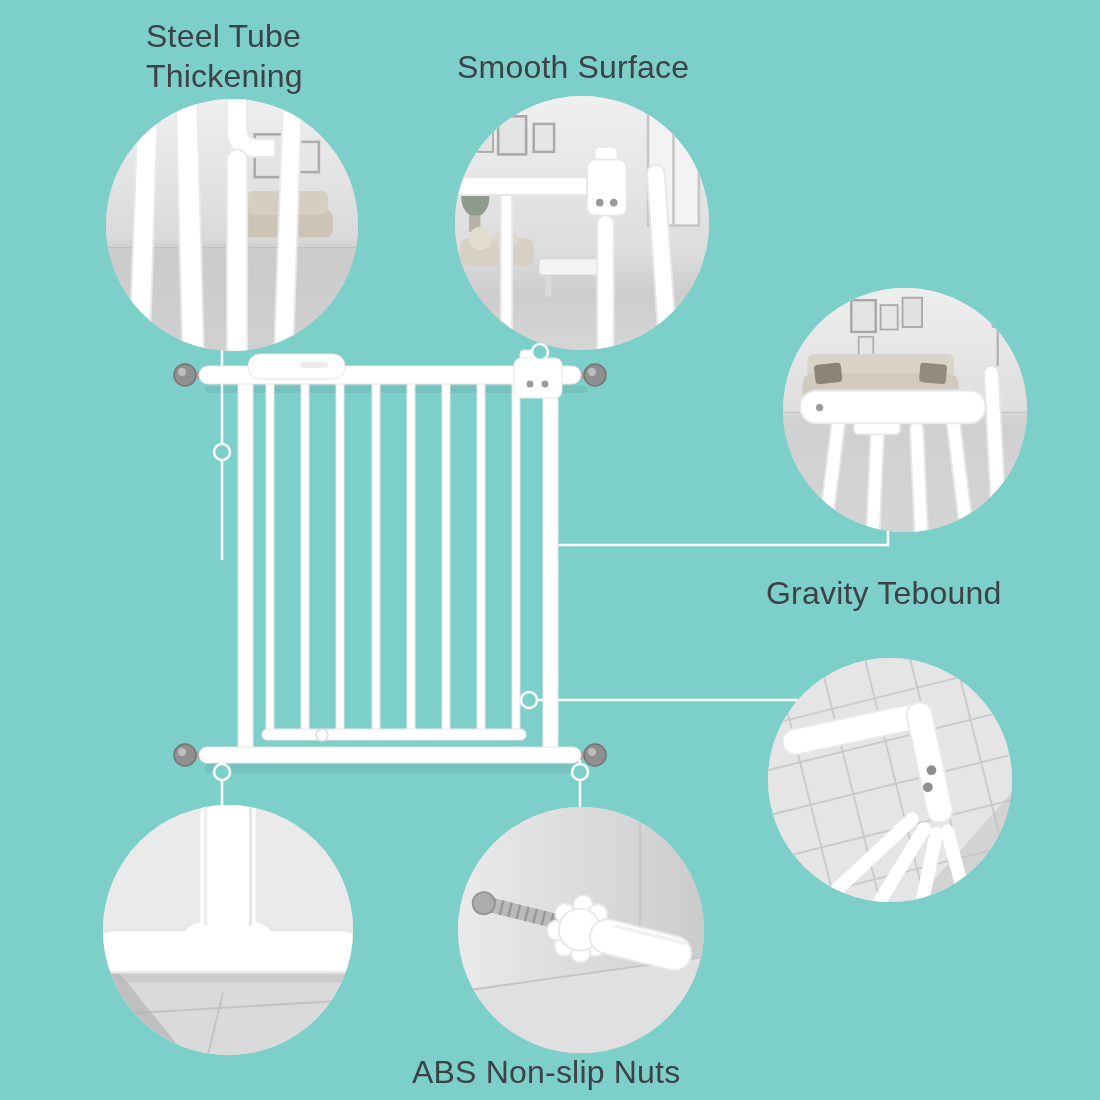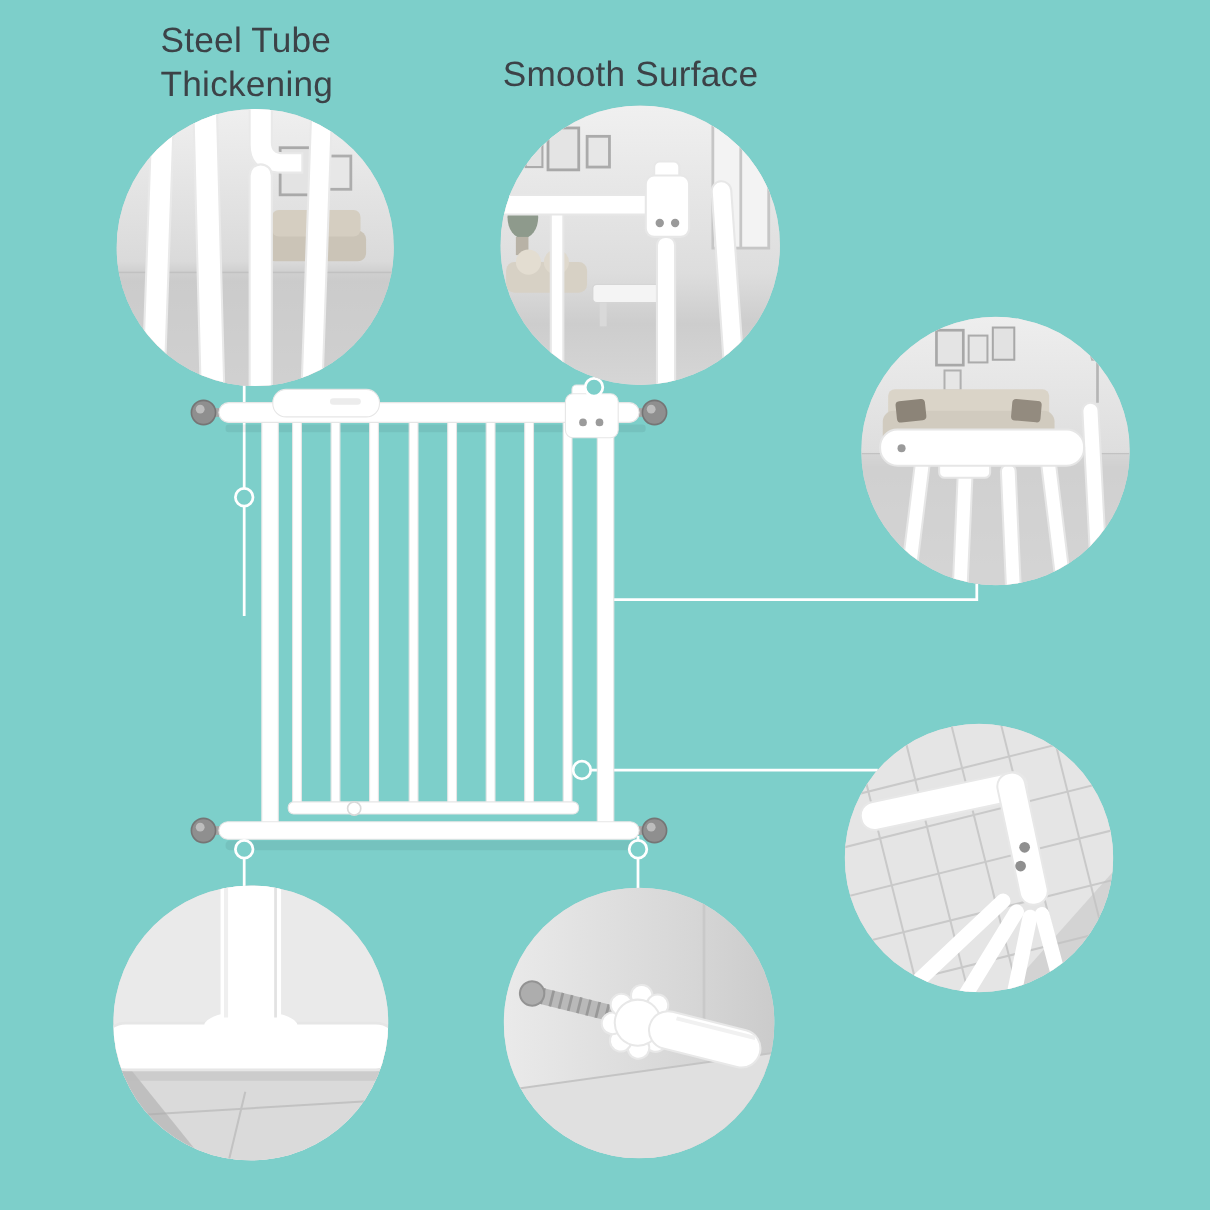--- a/index.html
+++ b/index.html
@@ -112,20 +112,22 @@
       <circle cx="540" cy="352" r="8"></circle>
       <circle cx="529" cy="700" r="8"></circle>
       <circle cx="222" cy="772" r="8"></circle>
       <circle cx="580" cy="772" r="8"></circle>
     </g>
   </svg>
 
   <div class="label l1">Steel Tube
 Thickening</div>
   <div class="label l2">Smooth Surface</div>
+  <div class="label l4">Gravity Tebound</div>
+  <div class="label l6">ABS Non-slip Nuts</div>
 
   <div class="circle c1">
     <svg viewBox="0 0 200 200">
       <defs>
         <linearGradient id="s1bg" x1="0" y1="0" x2="0" y2="1">
           <stop offset="0" stop-color="#EFEFEF"></stop>
             <stop offset=".55" stop-color="#DADADA"></stop>
           <stop offset=".62" stop-color="#C7C7C7"></stop>
             <stop offset="1" stop-color="#D1D1D1"></stop>
         </linearGradient>

